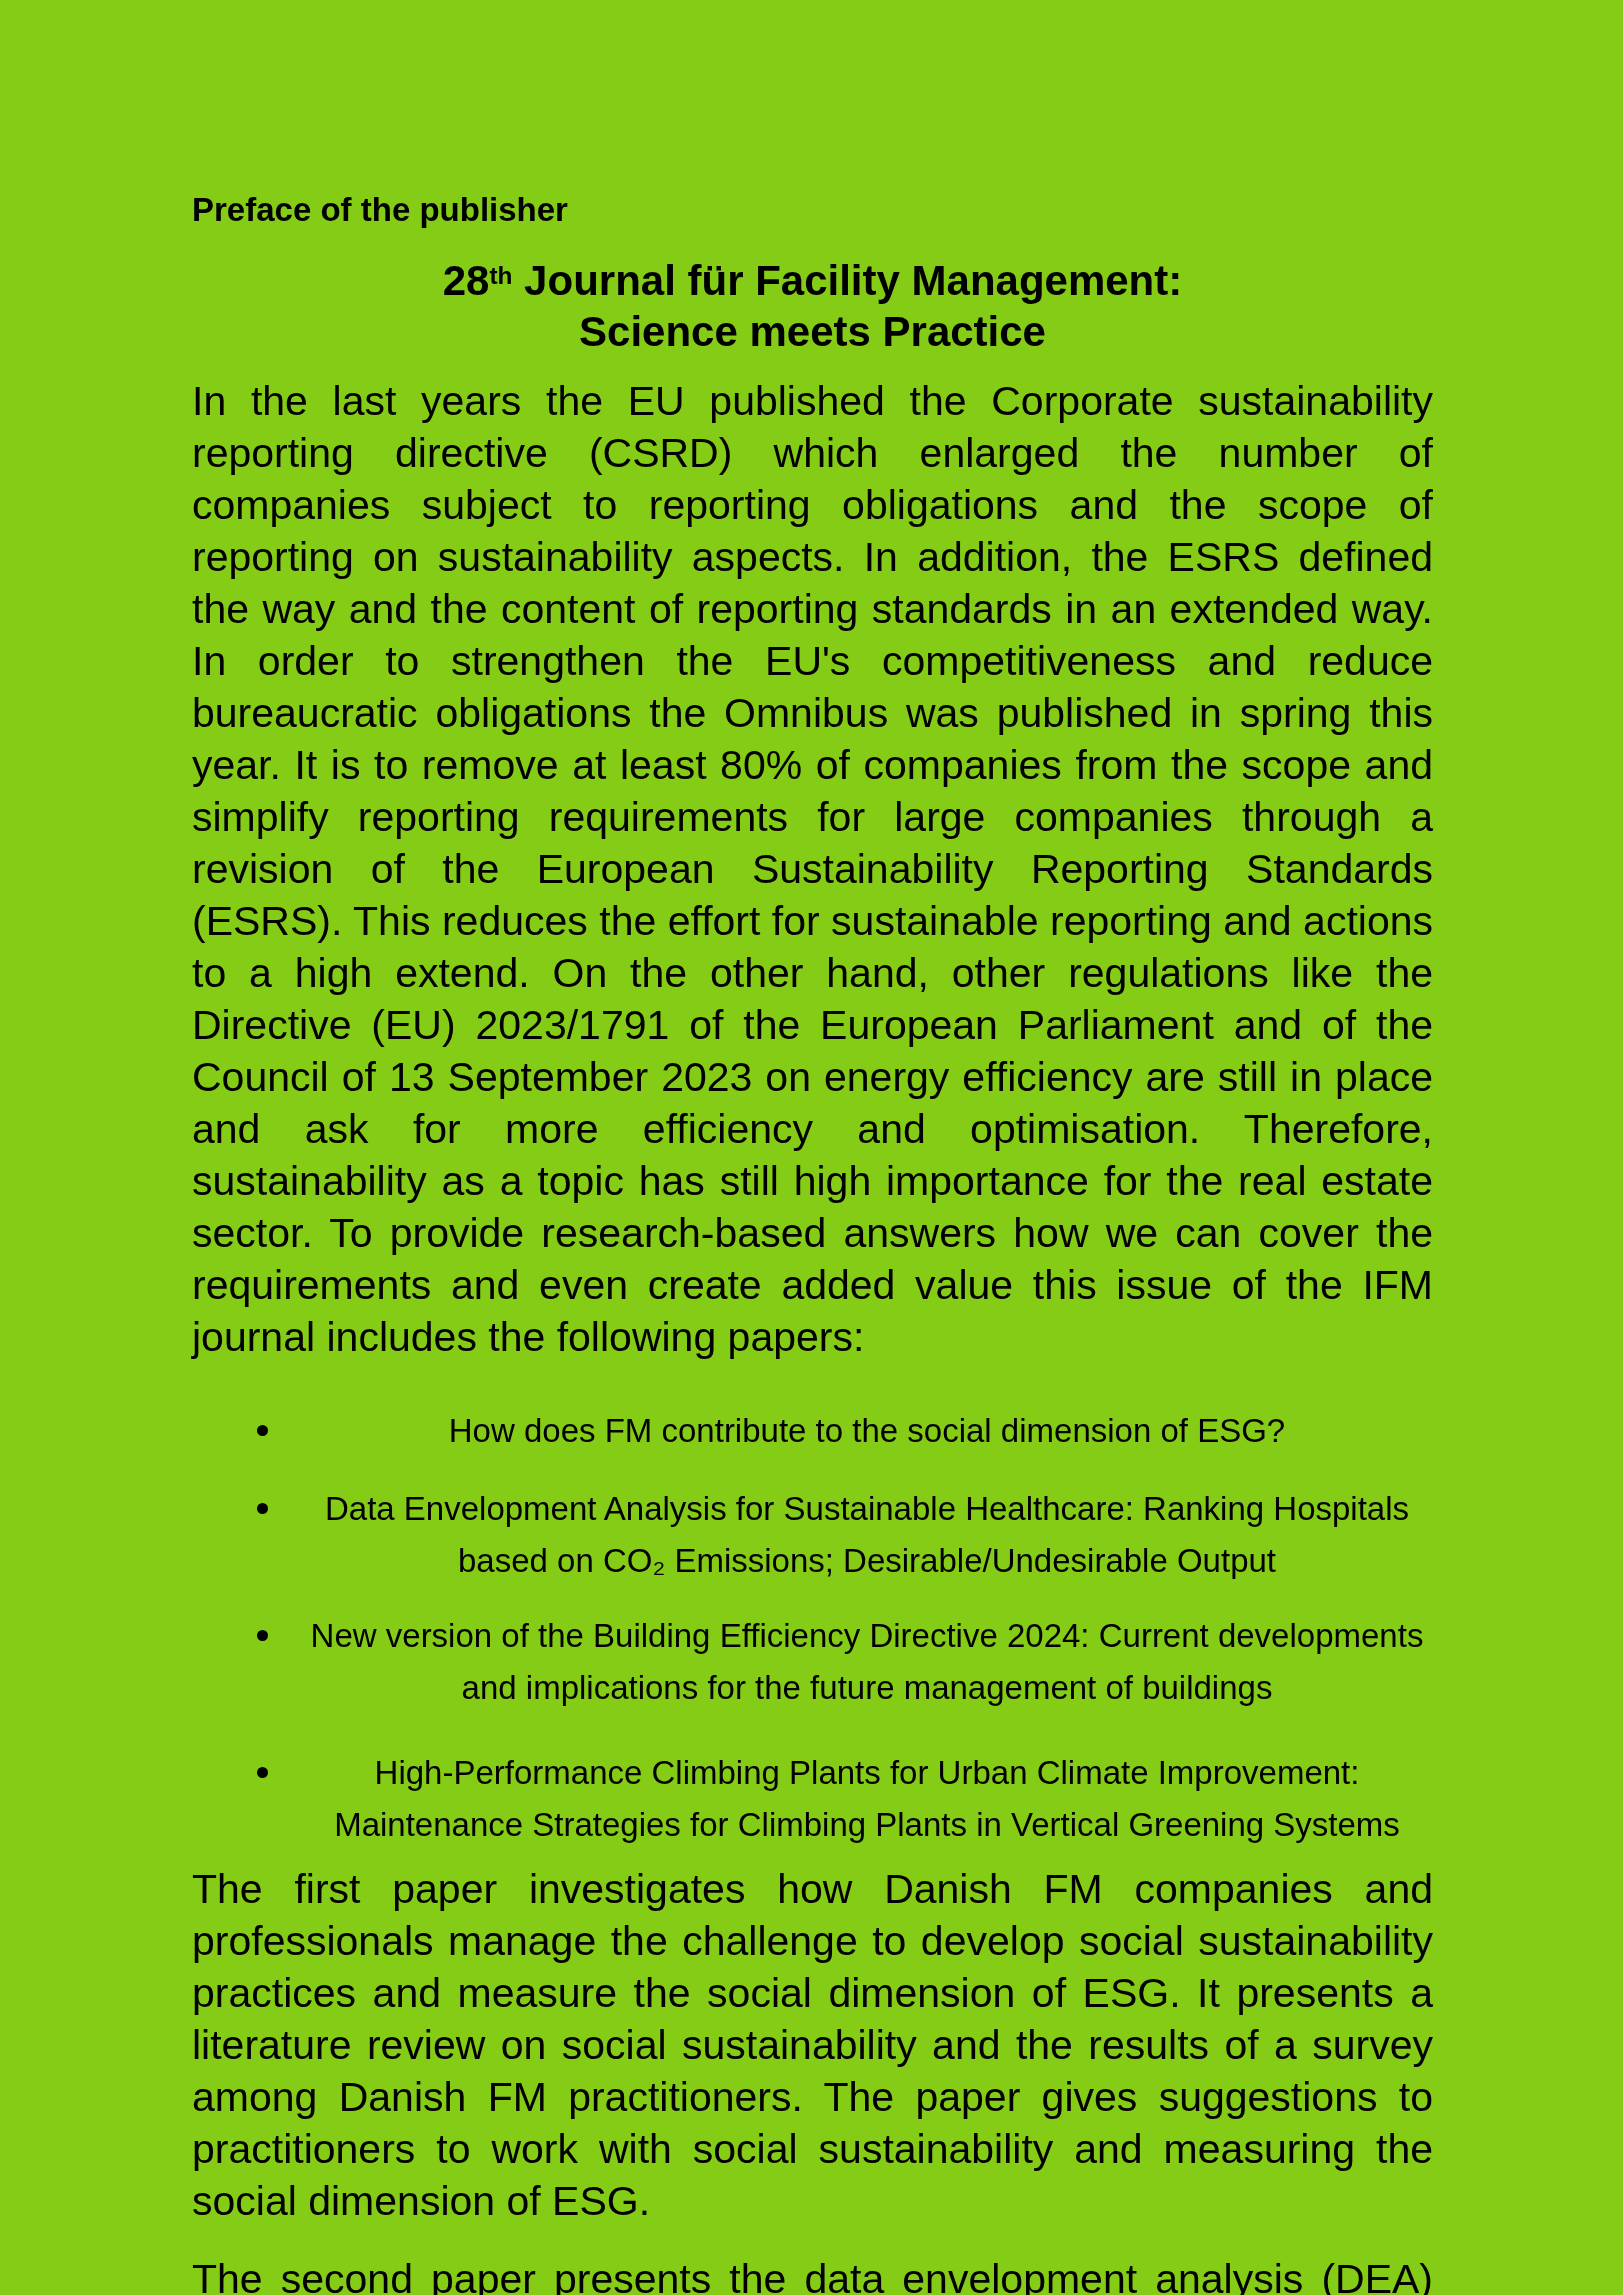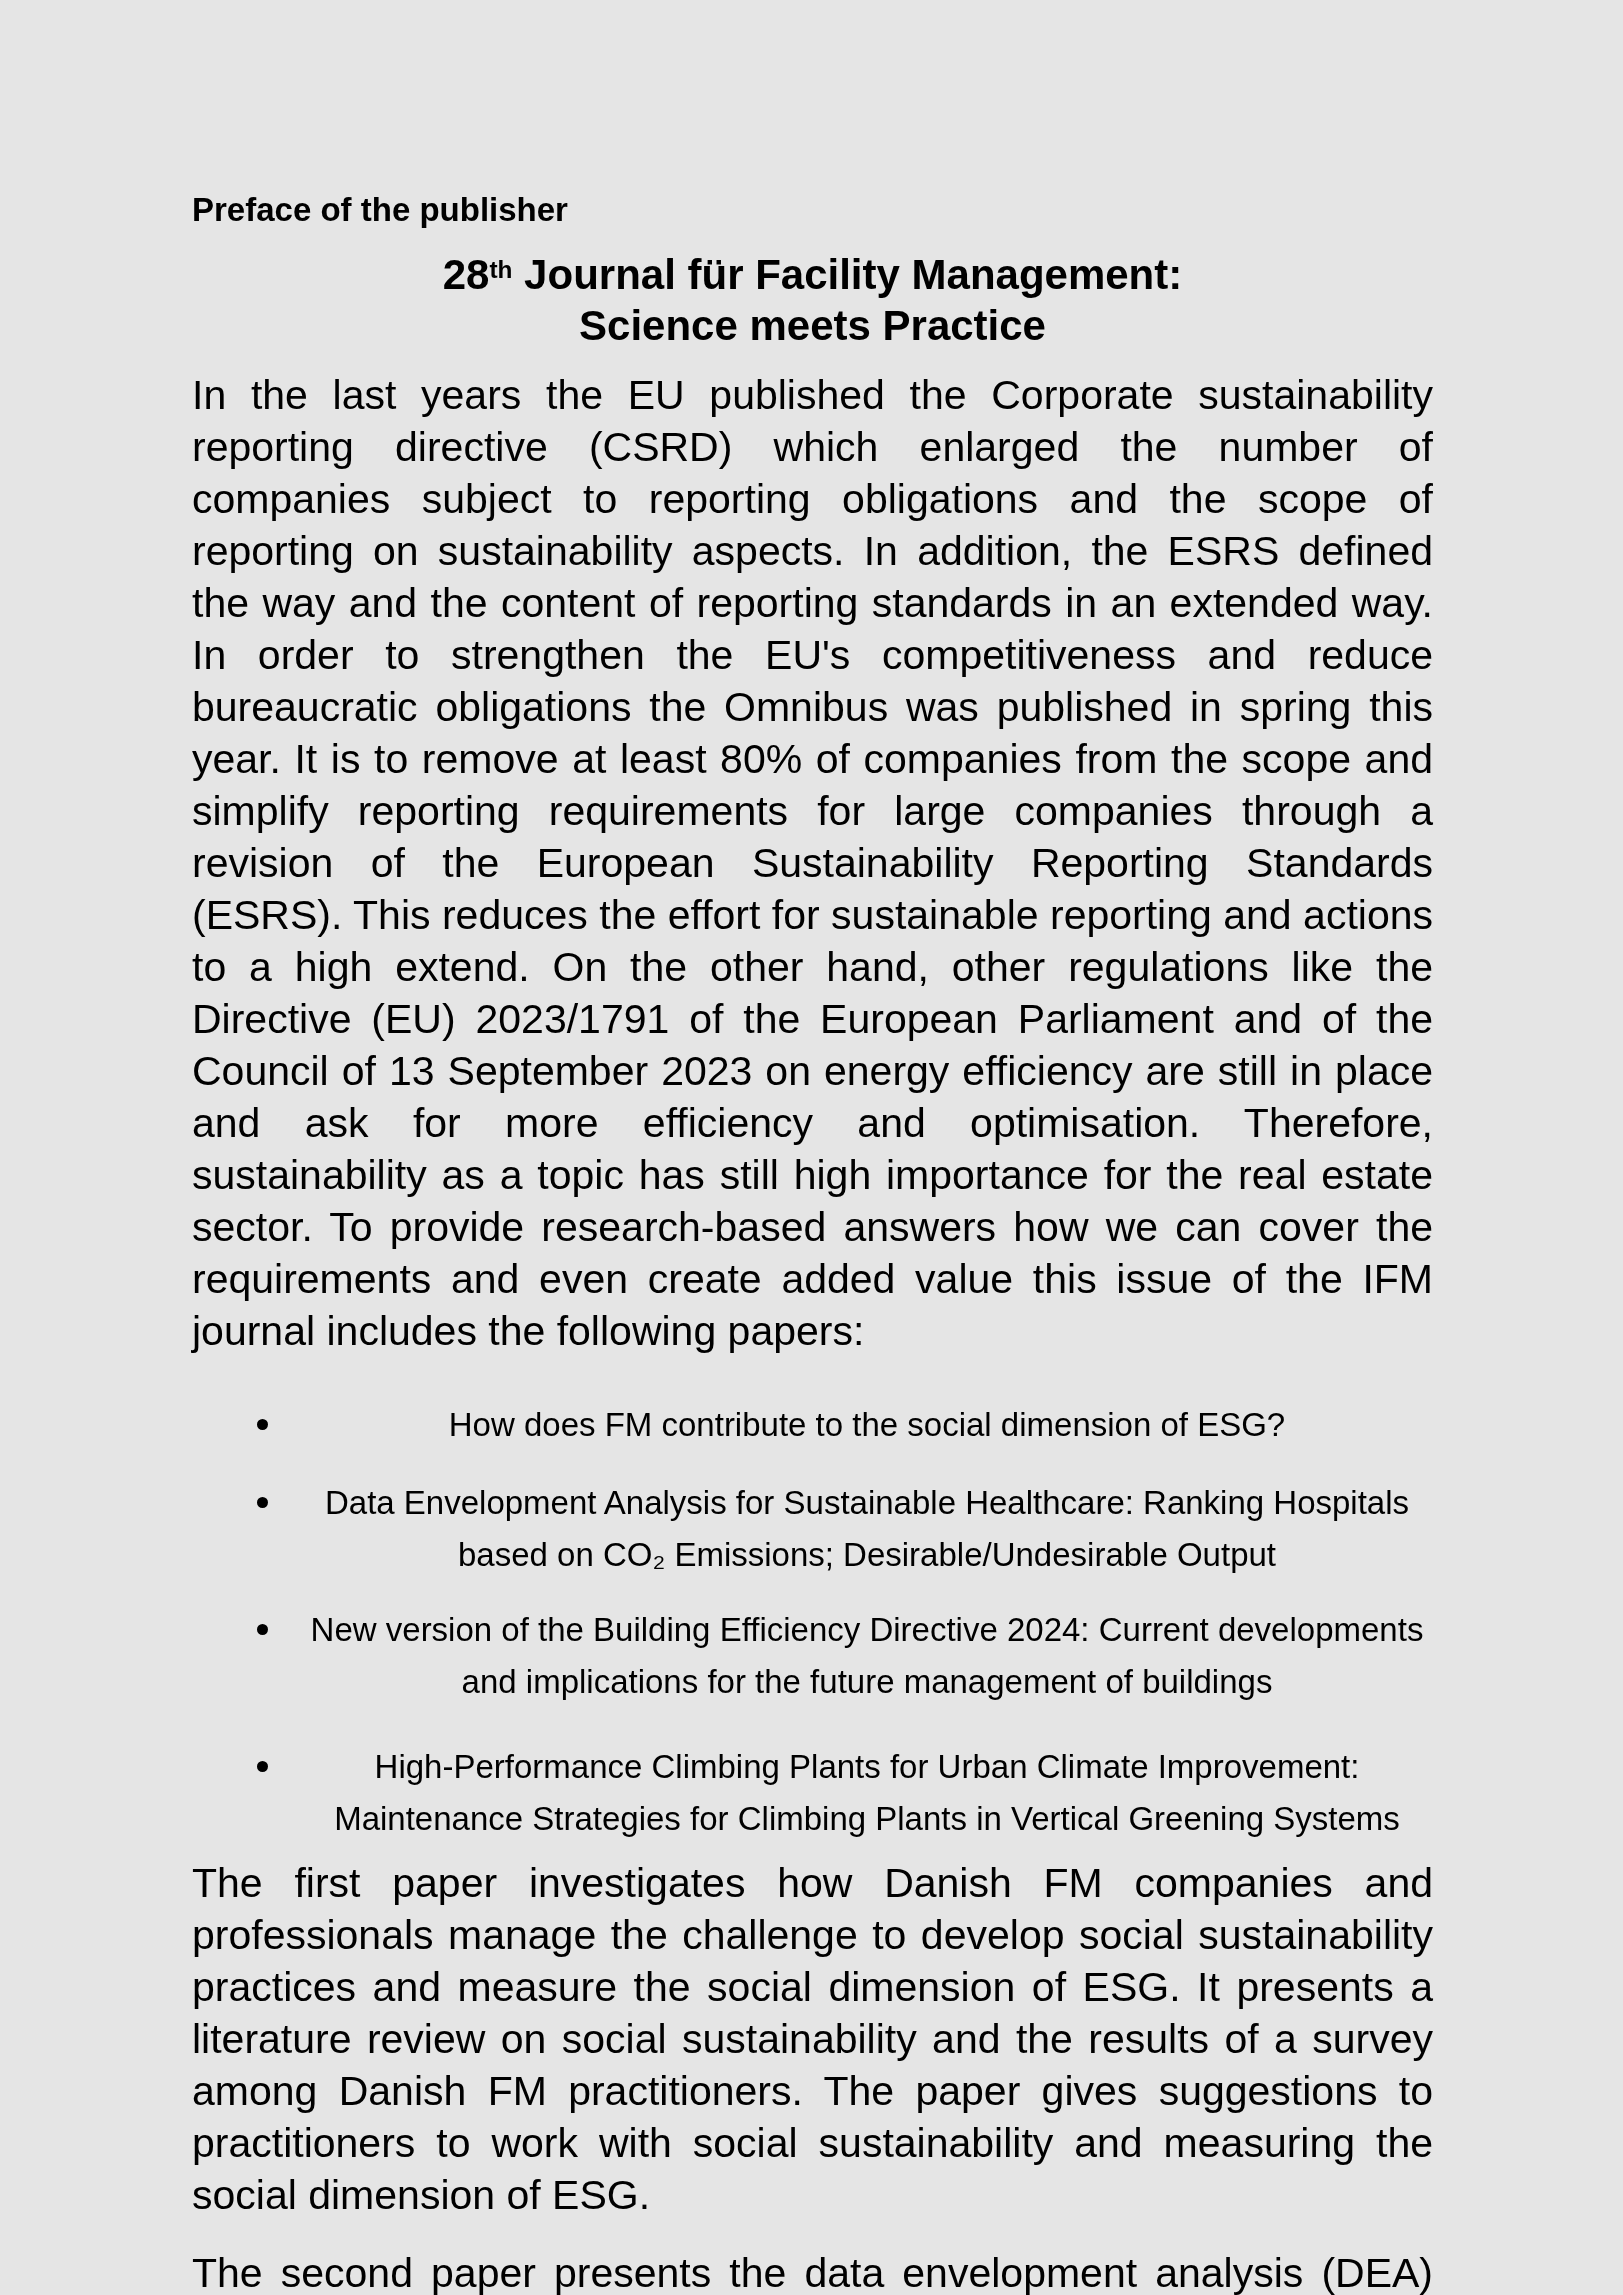--- a/index.html
+++ b/index.html
@@ -1,39 +1,39 @@
 <!DOCTYPE html>
 <html style="font-size:10.5px"><head>
 <meta charset="utf-8">
 <style>
   * { margin: 0; padding: 0; box-sizing: border-box; }
   html, body { background: #ffffff; }
   .page {
     position: relative;
     width: 1623px;
     height: 2295px;
-    background: #e5e5e5;
+    background: #84cc16;
     color: #000000;
     font-family: "Liberation Sans", "DejaVu Sans", sans-serif;
     overflow: hidden;
   }
   .content {
     position: absolute;
     left: 192px;
     top: 190px;
     width: 1241px;
   }
   .preface-heading {
     font-size: 33px;
     line-height: 39px;
     font-weight: bold;
     text-align: left;
   }
   .journal-title {
-    margin-top: 20px;
+    margin-top: 26px;
     font-size: 42px;
     line-height: 51px;
     font-weight: bold;
     text-align: center;
   }
   .journal-title sup {
     font-size: 0.58em;
     vertical-align: 0.45em;
     line-height: 0;
   }

